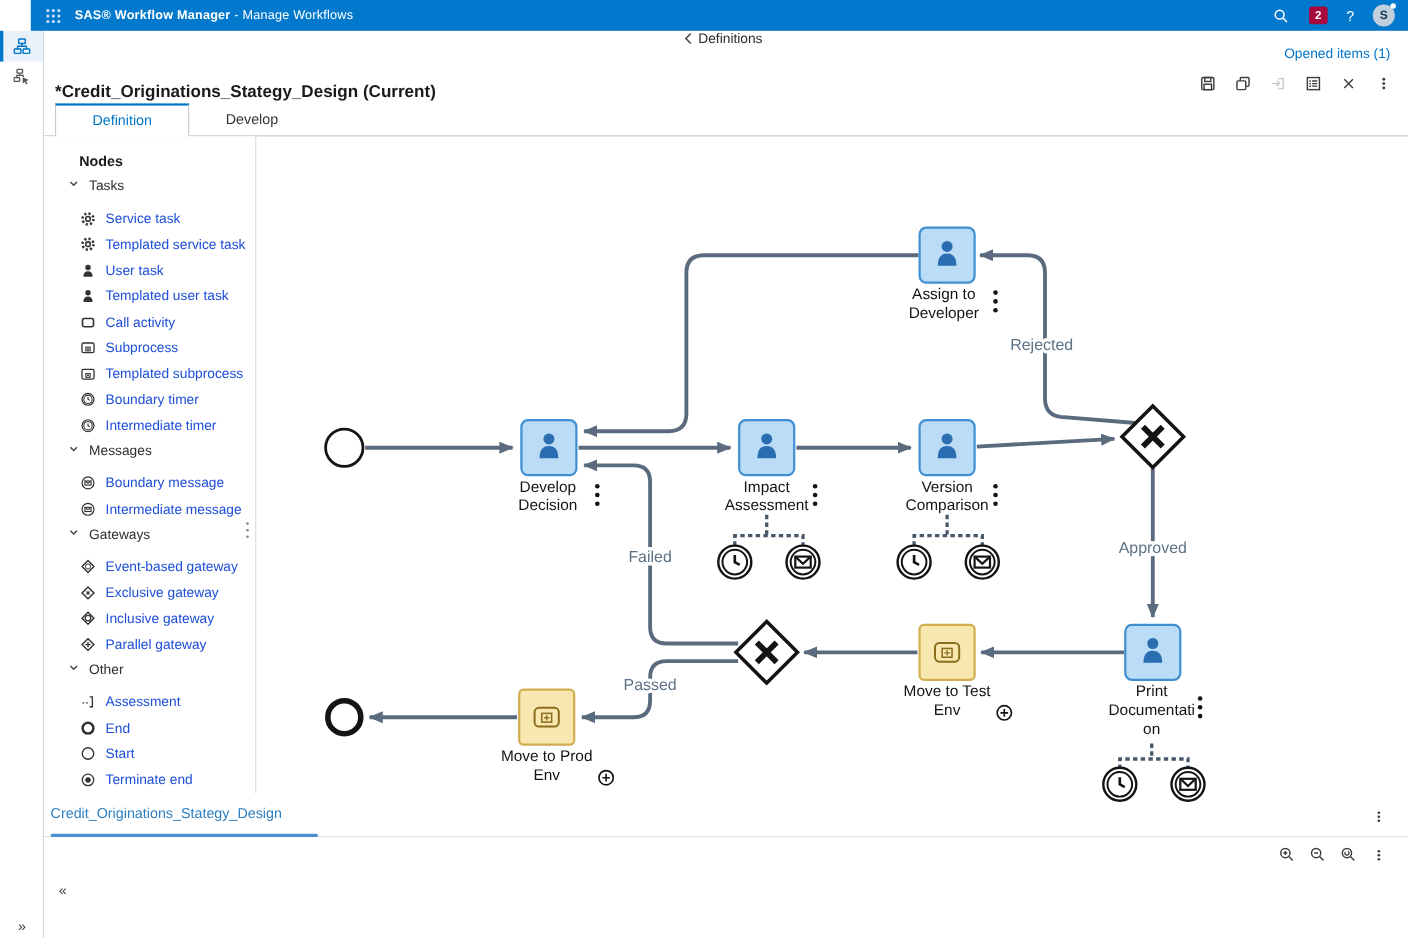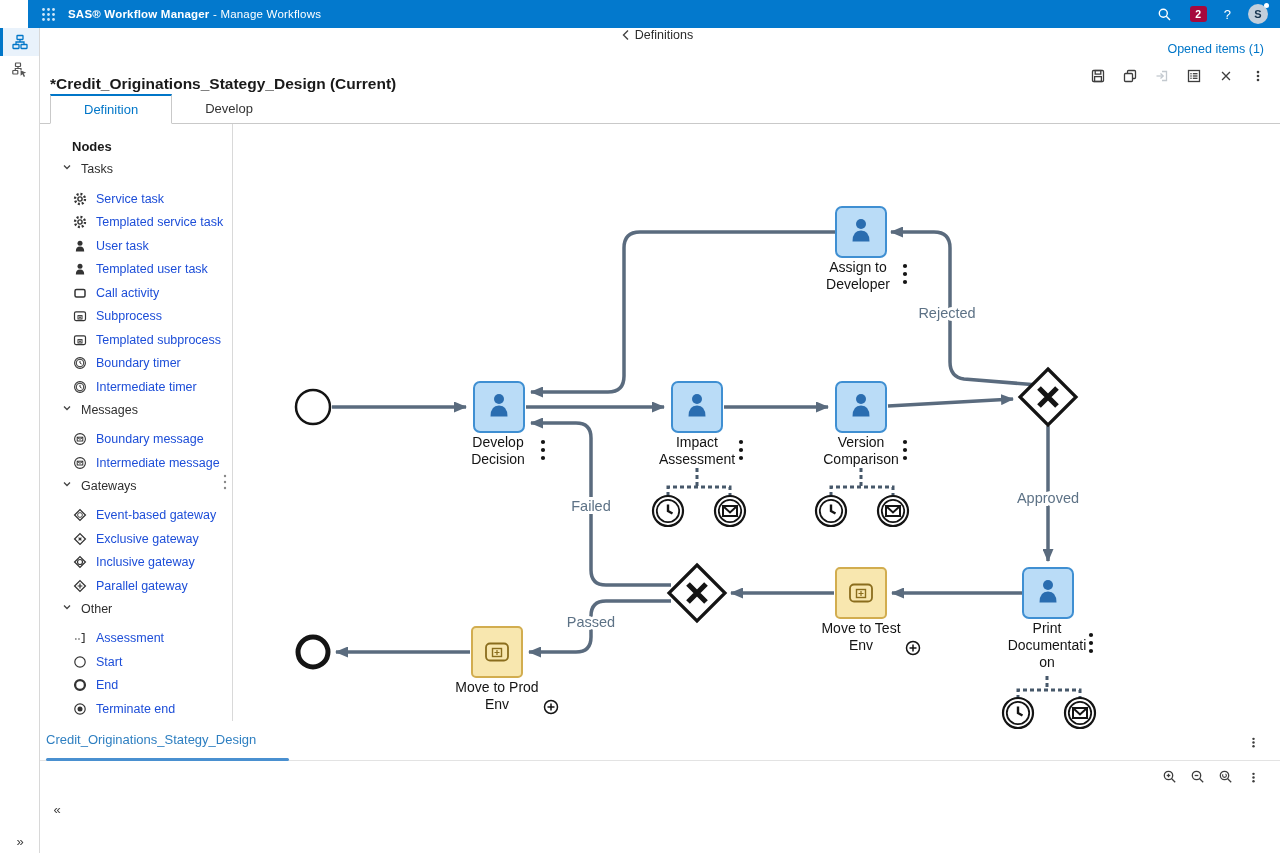--- a/index.html
+++ b/index.html
@@ -342,29 +342,29 @@
       </div>
       <div class="np-item" data-interactable="true">
         <svg width="14" height="14" viewBox="0 0 14 14" data-interactable="false">
             <path d="M8.5,2.5 L11,2.5 L11,11.5 L8.5,11.5" fill="none" stroke="#333" stroke-width="1.2"></path>
             <path d="M2,8 L7.5,8" stroke="#333" stroke-width="1" stroke-dasharray="1.6 1.6"></path>
           </svg>
         <span data-interactable="false">Assessment</span>
       </div>
       <div class="np-item" data-interactable="true">
         <svg width="14" height="14" viewBox="0 0 14 14" data-interactable="false">
+            <circle cx="7" cy="7" r="4.9" fill="none" stroke="#333" stroke-width="2.3"></circle>
+          </svg>
+        <span data-interactable="false">End</span>
+      </div>
+      <div class="np-item" data-interactable="true">
+        <svg width="14" height="14" viewBox="0 0 14 14" data-interactable="false">
             <circle cx="7" cy="7" r="5.2" fill="none" stroke="#333" stroke-width="1.2"></circle>
           </svg>
         <span data-interactable="false">Start</span>
-      </div>
-      <div class="np-item" data-interactable="true">
-        <svg width="14" height="14" viewBox="0 0 14 14" data-interactable="false">
-            <circle cx="7" cy="7" r="4.9" fill="none" stroke="#333" stroke-width="2.3"></circle>
-          </svg>
-        <span data-interactable="false">End</span>
       </div>
       <div class="np-item" data-interactable="true">
         <svg width="14" height="14" viewBox="0 0 14 14" data-interactable="false">
             <circle cx="7" cy="7" r="5.2" fill="none" stroke="#333" stroke-width="1.2"></circle>
             <circle cx="7" cy="7" r="2.5" fill="#333"></circle>
           </svg>
         <span data-interactable="false">Terminate end</span>
       </div>
 
       <div class="panel-grip" data-interactable="true">

